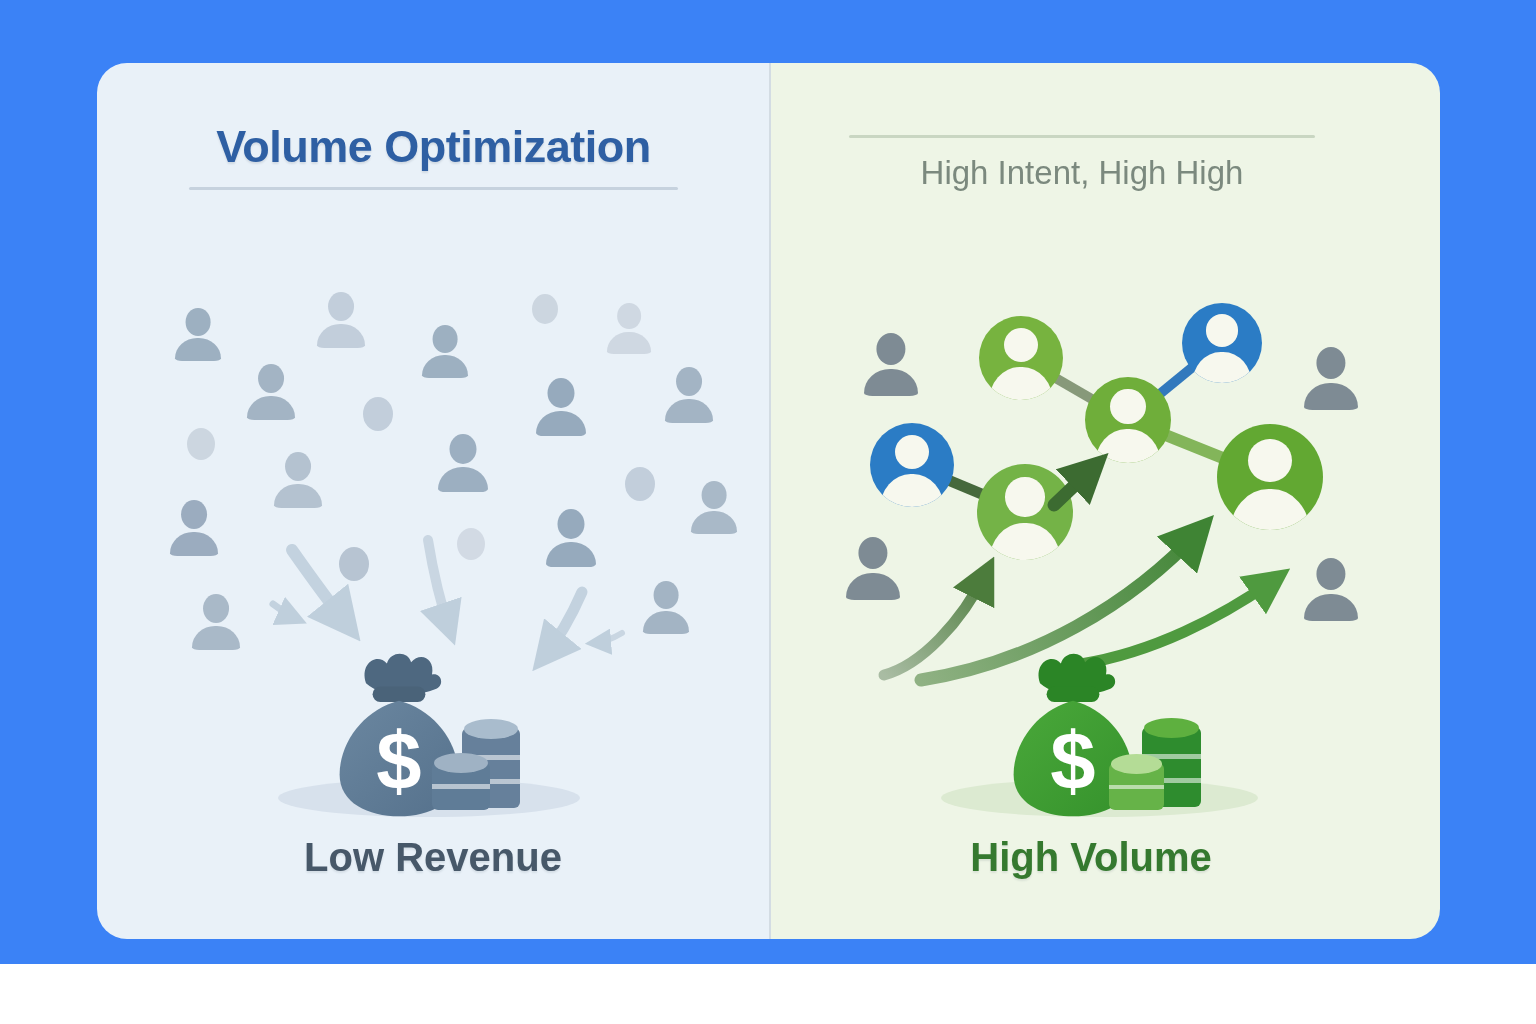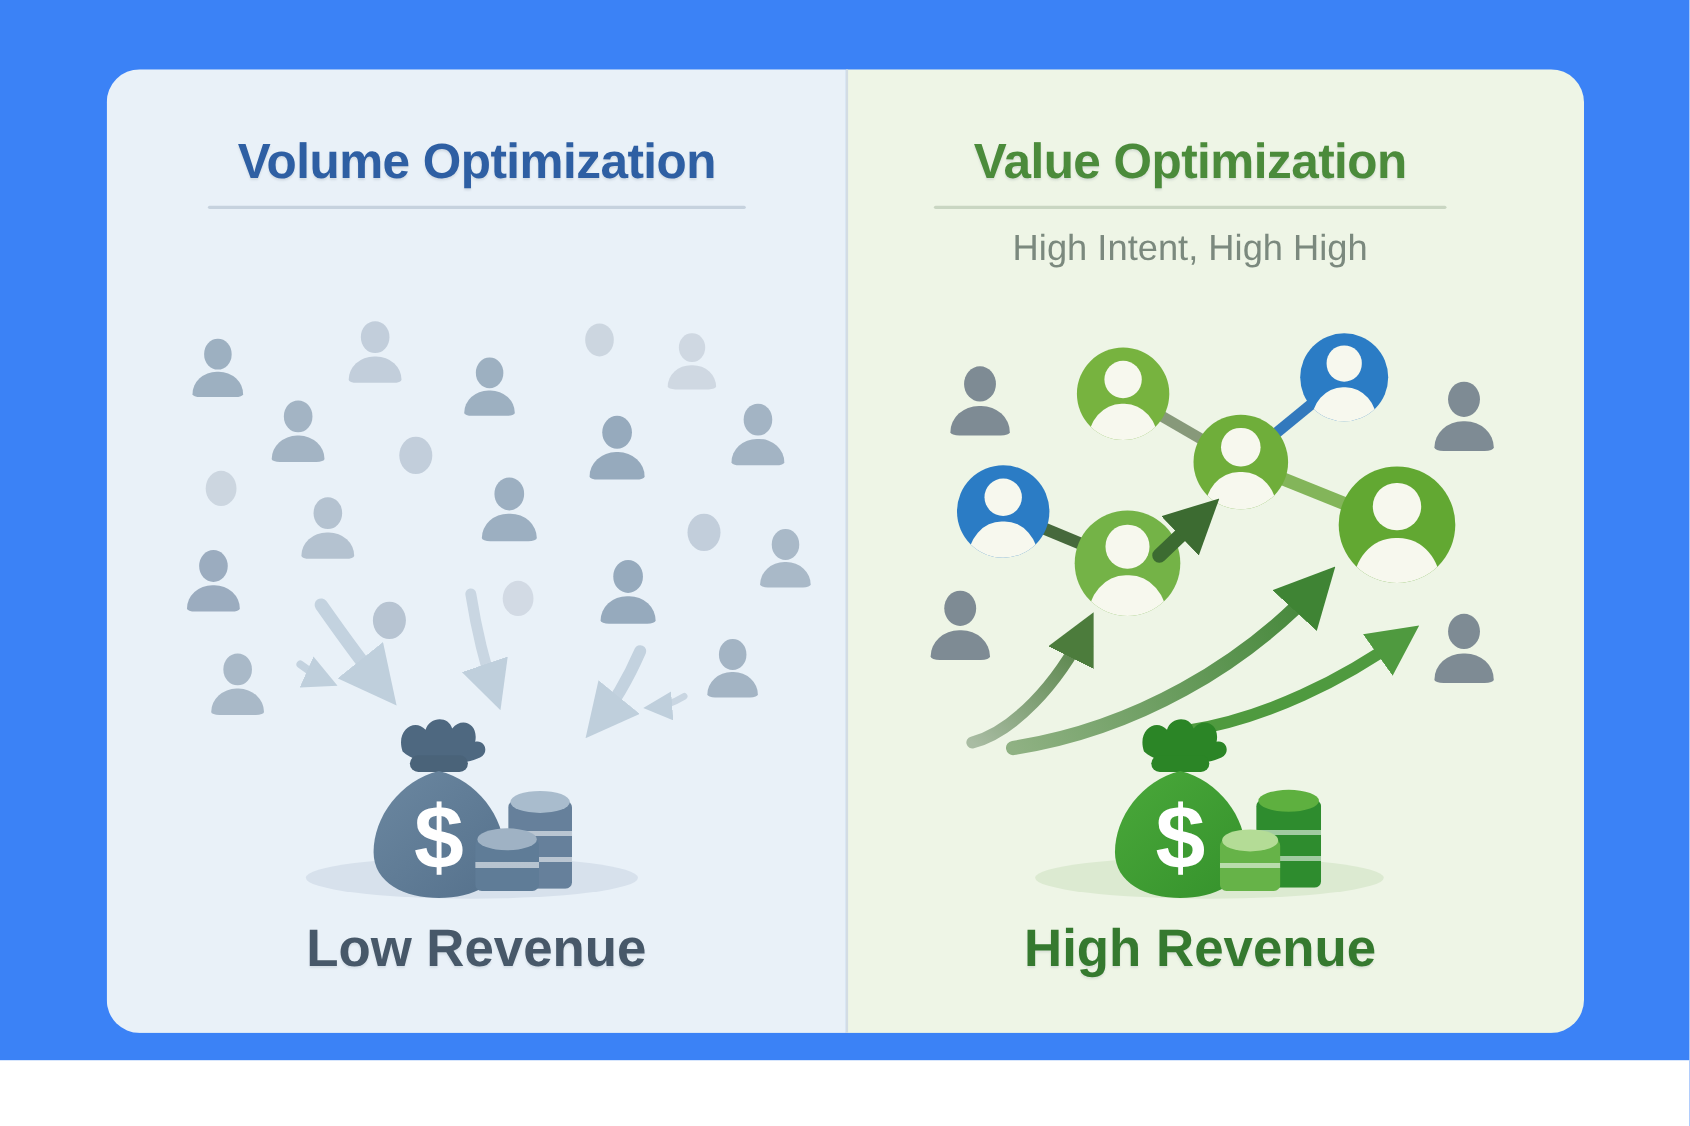--- a/index.html
+++ b/index.html
@@ -45,21 +45,21 @@
   .gshadow{position:absolute;border-radius:50%;}
   .stack{position:absolute;border-radius:6px;
          background-image:linear-gradient(to bottom, rgba(255,255,255,0) 0 34%, rgba(255,255,255,.55) 34% 40%,
            rgba(255,255,255,0) 40% 64%, rgba(255,255,255,.55) 64% 70%, rgba(255,255,255,0) 70%);
          background-color:var(--c);}
   .stack.s2{background-image:linear-gradient(to bottom, rgba(255,255,255,0) 0 46%, rgba(255,255,255,.55) 46% 56%,
            rgba(255,255,255,0) 56%);}
   .stack::before{content:"";position:absolute;left:3%;top:-9px;width:94%;height:20px;
                  border-radius:50%;background:var(--t);}
 
-  .caption{position:absolute;top:772px;width:100%;text-align:center;font-size:48px;font-weight:700;
+  .caption{position:absolute;top:772px;width:100%;text-align:center;font-size:40px;font-weight:700;
            text-shadow:0 2px 2px rgba(40,60,80,.10);}
   .left .caption{color:var(--left_caption,#475869);}
   .right .caption{width:640px;color:var(--right_caption,#35792f);}
 
   svg.overlay{position:absolute;left:0;top:0;pointer-events:none;}
 </style>
 </head>
 <body>
 
 <div class="stage">
@@ -119,21 +119,20 @@
         <text x="80" y="128" text-anchor="middle" font-family="Liberation Sans, sans-serif" font-size="74" font-weight="700" fill="#ffffff">$</text>
       </svg>
       <div class="stack" style="--c:#66809b;--t:#a9bccd;left:365px;top:665px;width:58px;height:80px;"></div>
       <div class="stack s2" style="--c:#5f7c97;--t:#9fb2c4;left:335px;top:699px;width:58px;height:48px;"></div>
 
       <div class="caption">Low Revenue</div>
     </section>
 
     <section class="panel right">
       <div class="hwrap rw">
-        <h1 class="ptitle">Value Optimization</h1>
         <div class="underline"></div>
         <p class="psub">High Intent, High High</p>
       </div>
 
       <i class="p" style="--s:54px;--c:#7e8b94;left:93px;top:270px"></i>
       <i class="p" style="--s:54px;--c:#7e8b94;left:533px;top:284px"></i>
       <i class="p" style="--s:54px;--c:#7e8b94;left:75px;top:474px"></i>
       <i class="p" style="--s:54px;--c:#7e8b94;left:533px;top:495px"></i>
 
       <svg class="overlay" width="670" height="876" viewBox="0 0 670 876">
@@ -188,17 +187,17 @@
           </linearGradient>
         </defs>
         <path d="M50,32 C44,14 60,4 69,14 C72,3 88,2 91,13 C99,3 113,9 110,24 C118,22 122,33 114,37 C96,45 64,45 50,32 Z" fill="#2b8526"></path>
         <rect x="56" y="35" width="48" height="14" rx="7" fill="#2b8526"></rect>
         <path d="M80,48 C48,56 26,86 26,115 C26,141 52,153 80,153 C108,153 134,141 134,115 C134,86 112,56 80,48 Z" fill="url(#bagR)"></path>
         <text x="80" y="128" text-anchor="middle" font-family="Liberation Sans, sans-serif" font-size="74" font-weight="700" fill="#ffffff">$</text>
       </svg>
       <div class="stack" style="--c:#2e8c2e;--t:#5eb03f;left:371px;top:664px;width:59px;height:80px;"></div>
       <div class="stack s2" style="--c:#66b348;--t:#b4dc96;left:338px;top:700px;width:55px;height:47px;"></div>
 
-      <div class="caption">High Revenue</div>
+      <div class="caption">High Volume</div>
     </section>
 
   </div>
 </div>
 
 </body></html>

